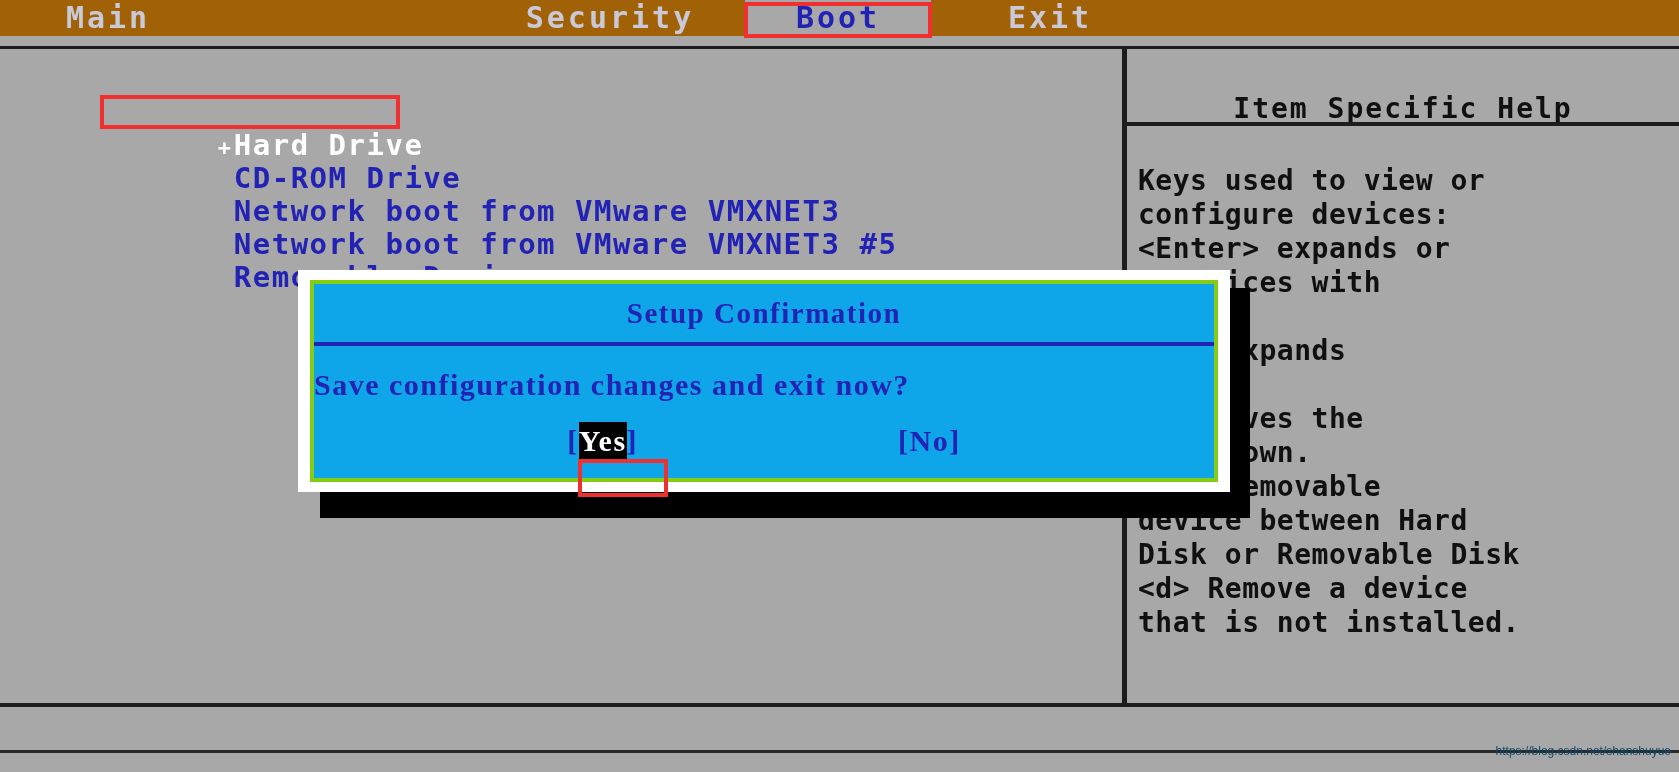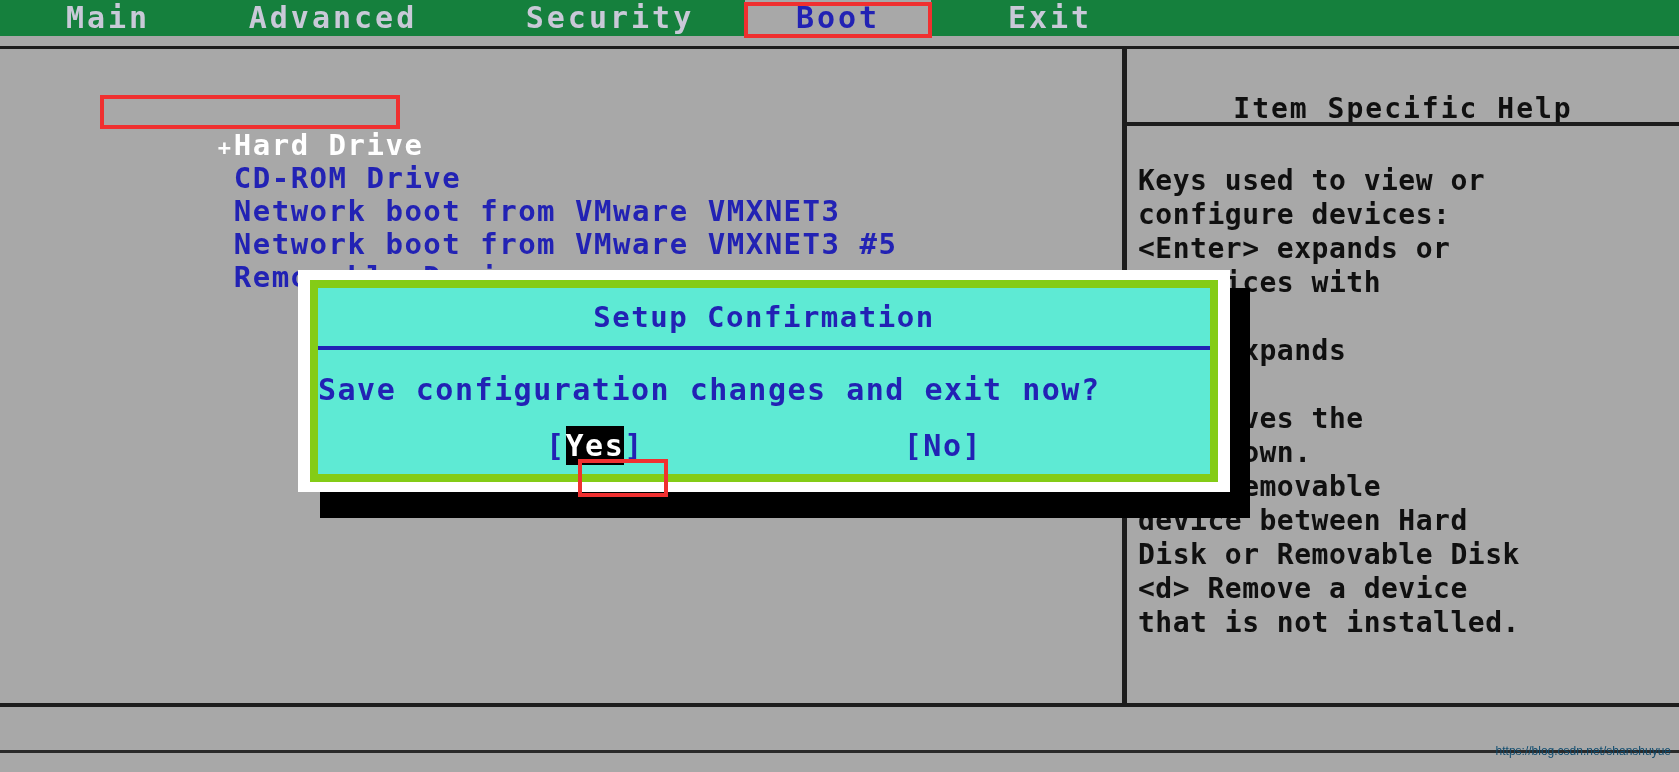--- a/index.html
+++ b/index.html
@@ -16,21 +16,21 @@
     background: #a8a8a8;
     font-family: "DejaVu Sans Mono", "Liberation Mono", monospace;
     -webkit-font-smoothing: none;
   }
 
   
   #menubar {
     position: absolute;
     left: 0; top: 0;
     width: 1679px; height: 36px;
-    background: #15803d;
+    background: #a16207;
   }
   .menu-tab {
     position: absolute;
     top: 0;
     height: 36px;
     line-height: 36px;
     text-align: center;
     font-size: 30px;
     font-weight: bold;
     letter-spacing: 3px;
@@ -158,23 +158,24 @@
     position: absolute;
     left: 298px; top: 270px;
     width: 932px; height: 222px;
     background: #ffffff;
     box-sizing: border-box;
     padding: 10px 12px;
   }
   #dialog-frame {
     position: relative;
     width: 100%; height: 100%;
-    border: 8px solid #84cc16;
+    border: 4px solid #84cc16;
     box-sizing: border-box;
-    background: #5eead4;
+    background: #0ea5e9;
+    font-family: Liberation Serif, serif;
   }
   #dialog-title {
     height: 58px;
     line-height: 58px;
     text-align: center;
     font-size: 29px;
     font-weight: bold;
     letter-spacing: 1.5px;
     color: #2222b4;
     border-bottom: 4px solid #2222b4;
@@ -234,21 +235,20 @@
     white-space: pre;
   }
 </style>
 </head>
 <body>
 
 <div id="screen">
 
   <div id="menubar">
     <div class="menu-tab" id="tab-main">Main</div>
-    <div class="menu-tab" id="tab-advanced">Advanced</div>
     <div class="menu-tab active" id="tab-boot">Boot</div>
     <div class="menu-tab" id="tab-security">Security</div>
     <div class="menu-tab" id="tab-exit">Exit</div>
   </div>
   <div id="topstrip"></div>
   <div id="toprule"></div>
 
   <div id="body-area"></div>
   <div id="vdivider"></div>
   <div id="bottomrule"></div>

